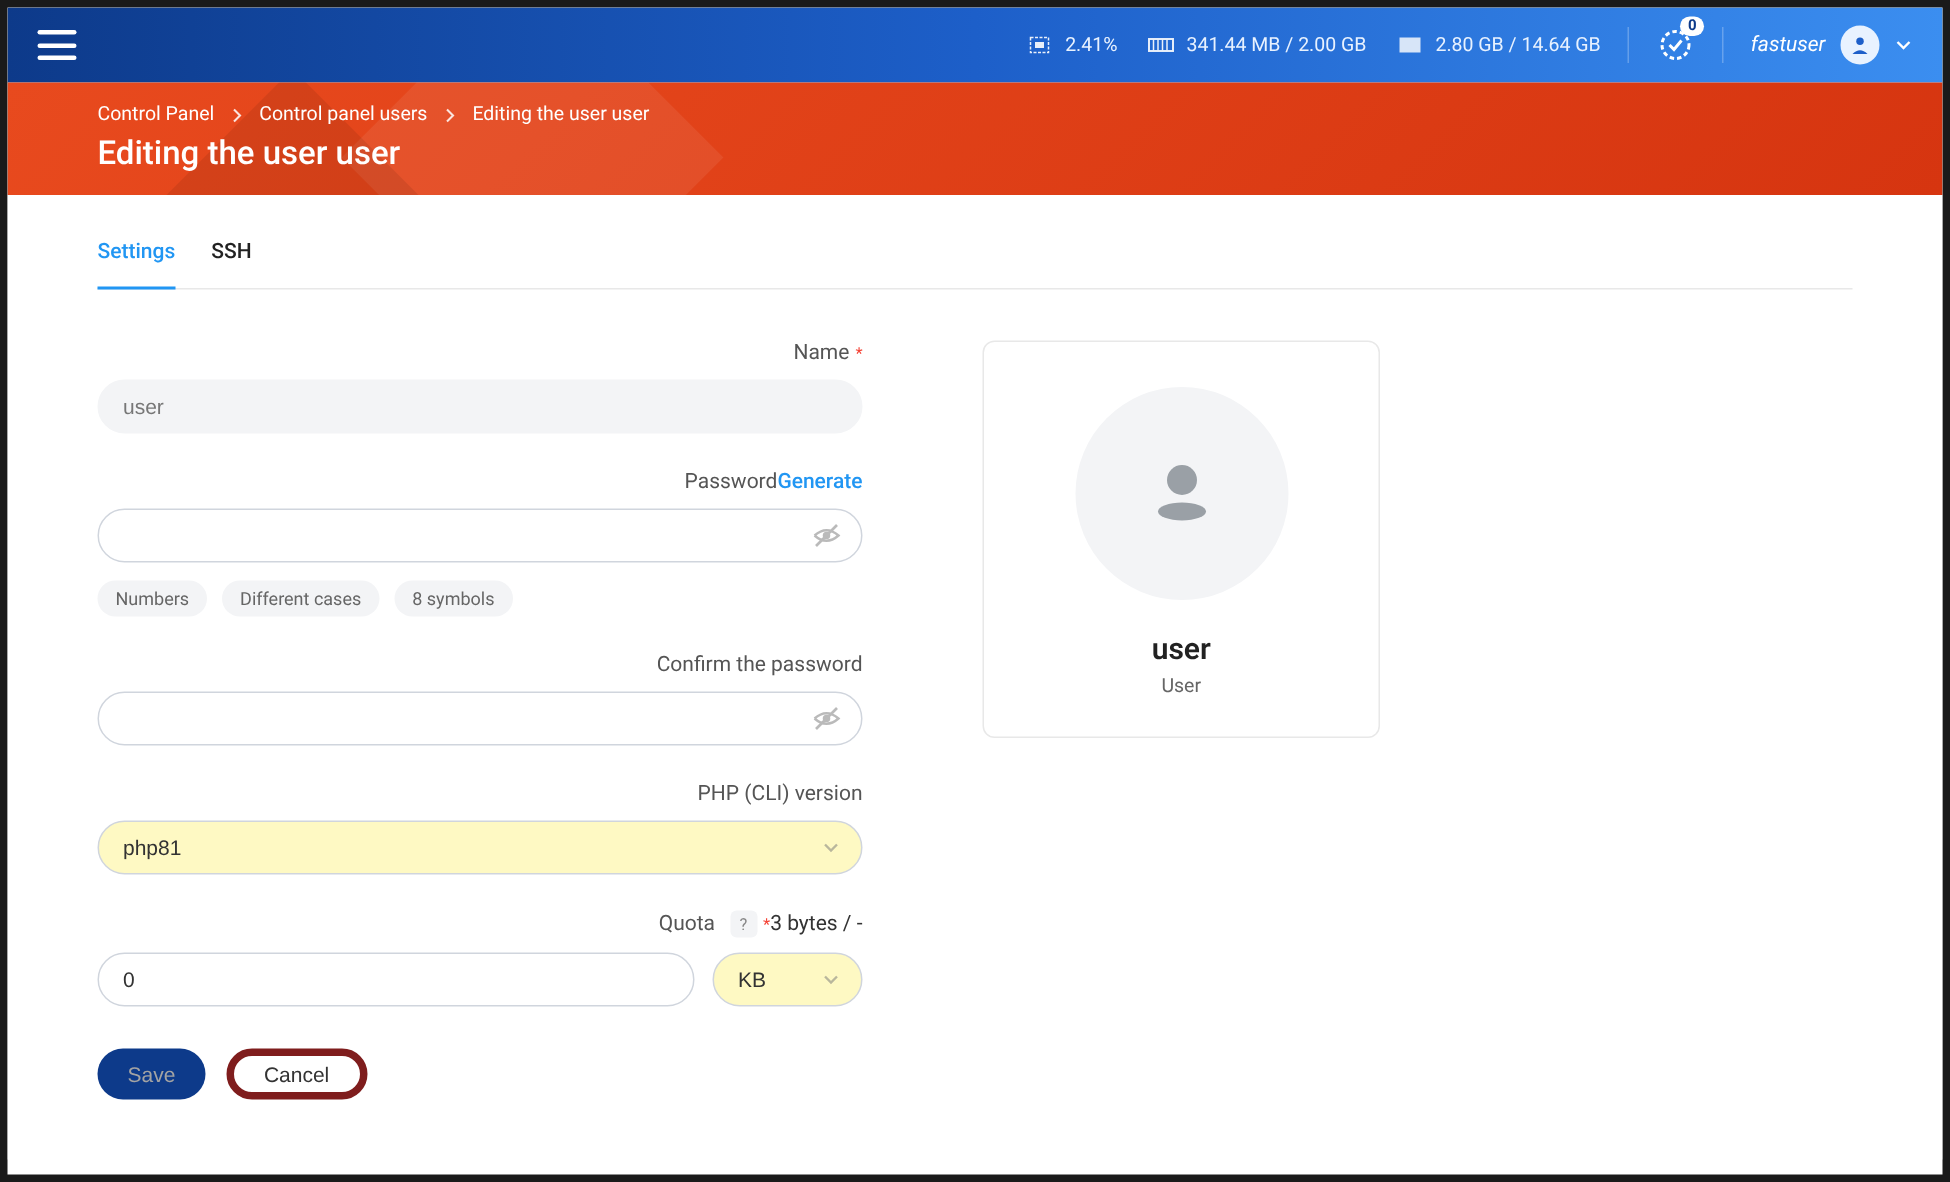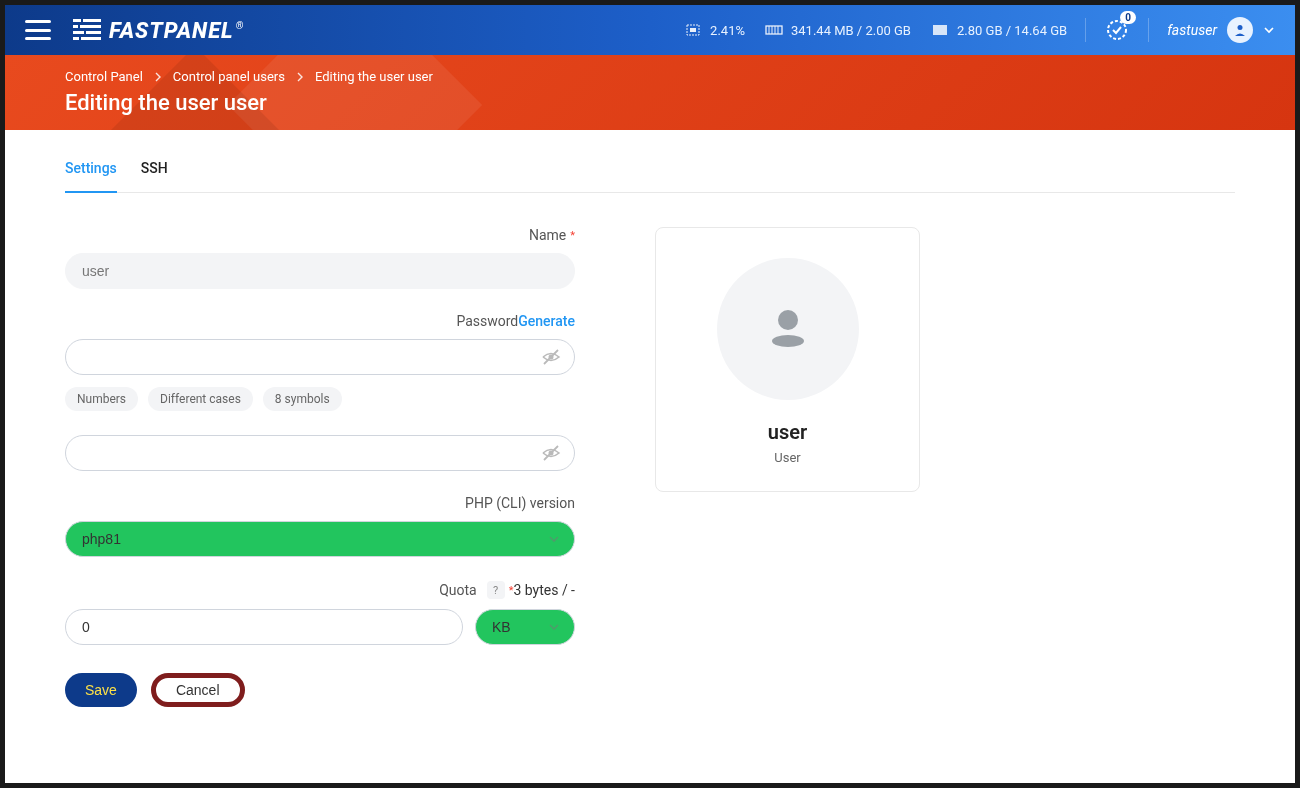--- a/index.html
+++ b/index.html
@@ -256,21 +256,21 @@
   border-radius: 12px;
 }
 .select {
   width: 100%;
   height: 36px;
   border: 1px solid #d0d5dd;
   border-radius: 18px;
   padding: 0 36px 0 16px;
   font-size: 14px;
   color: #333;
-  background: #22c55e;
+  background: #fef9c3;
   appearance: none;
   cursor: pointer;
 }
 .select-wrap { position: relative; }
 .select-chev {
   position: absolute;
   right: 14px;
   top: 50%;
   transform: translateY(-50%);
   width: 14px;
@@ -311,21 +311,21 @@
   height: 34px;
   padding: 0 20px;
   border-radius: 17px;
   font-size: 14px;
   font-weight: 500;
   cursor: pointer;
   border: none;
 }
 .btn-primary {
   background: #0d3a8a;
-  color: #fde047;
+  color: #a3a3a3;
 }
 .btn-secondary {
   background: #fff;
   border: 5px solid #7f1d1d;
   color: #333;
 }
 
 .user-card {
   border: 1px solid #e8e8e8;
   border-radius: 8px;
@@ -356,35 +356,20 @@
 </style>
 </head>
 <body>
 
 <div class="app-frame">
   <div class="topbar">
     <div class="hamburger">
       <span></span>
         <span></span>
         <span></span>
-    </div>
-    <div class="logo">
-      <svg class="logo-mark" viewBox="0 0 28 22">
-        <g fill="#fff">
-          <rect x="0" y="0" width="8" height="3"></rect>
-            <rect x="10" y="0" width="18" height="3"></rect>
-          <rect x="0" y="6" width="5" height="3"></rect>
-            <rect x="7" y="6" width="21" height="3"></rect>
-          <rect x="0" y="12" width="11" height="3"></rect>
-            <rect x="13" y="12" width="15" height="3"></rect>
-          <rect x="0" y="18" width="6" height="3"></rect>
-            <rect x="8" y="18" width="20" height="3"></rect>
-        </g>
-      </svg>
-      <span><span>FASTPANEL</span><span class="logo-reg">®</span></span>
     </div>
     <div class="topbar-spacer"></div>
     <div class="stat">
       <svg class="stat-icon" viewBox="0 0 18 14">
         <rect x="3" y="2" width="12" height="10" fill="none" stroke="#fff" stroke-width="1" stroke-dasharray="2 1"></rect>
         <rect x="6" y="5" width="6" height="4" fill="#fff"></rect>
       </svg>
       <span>2.41%</span>
     </div>
     <div class="stat">
@@ -474,20 +459,23 @@
             </svg>
           </div>
           <div class="chips">
             <span class="chip">Numbers</span>
             <span class="chip">Different cases</span>
             <span class="chip">8 symbols</span>
           </div>
         </div>
 
         <div class="form-group">
+          <div class="label-row">
+            <span class="label">Confirm the password</span>
+          </div>
           <div class="input-wrap">
             <input type="password" class="input" style="">
             <svg class="eye-icon" viewBox="0 0 20 20">
               <path d="M2 10 Q10 3 18 10 Q10 17 2 10" fill="none" stroke="#777" stroke-width="1.6"></path>
               <circle cx="10" cy="10" r="2.5" fill="#777"></circle>
               <line x1="3" y1="17" x2="17" y2="3" stroke="#777" stroke-width="1.8"></line>
             </svg>
           </div>
         </div>
 

